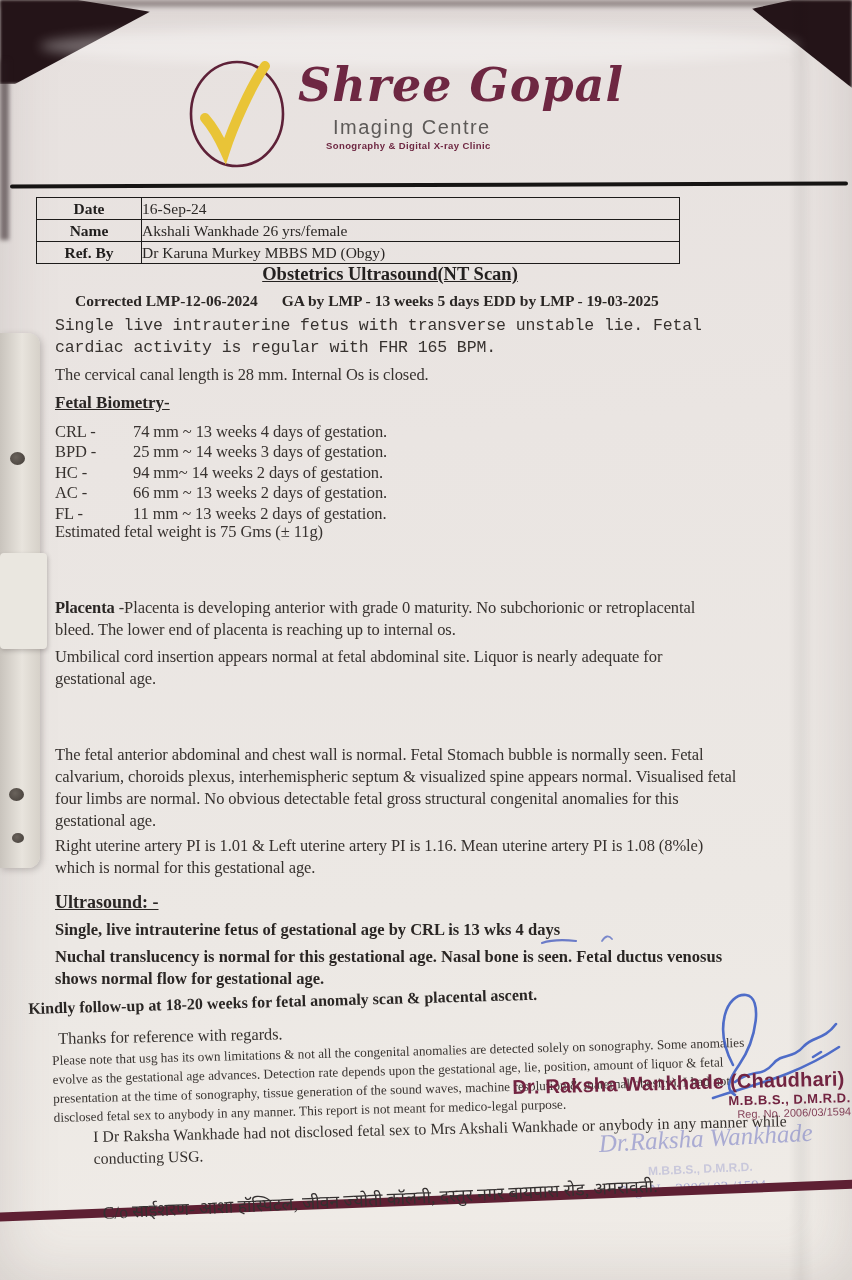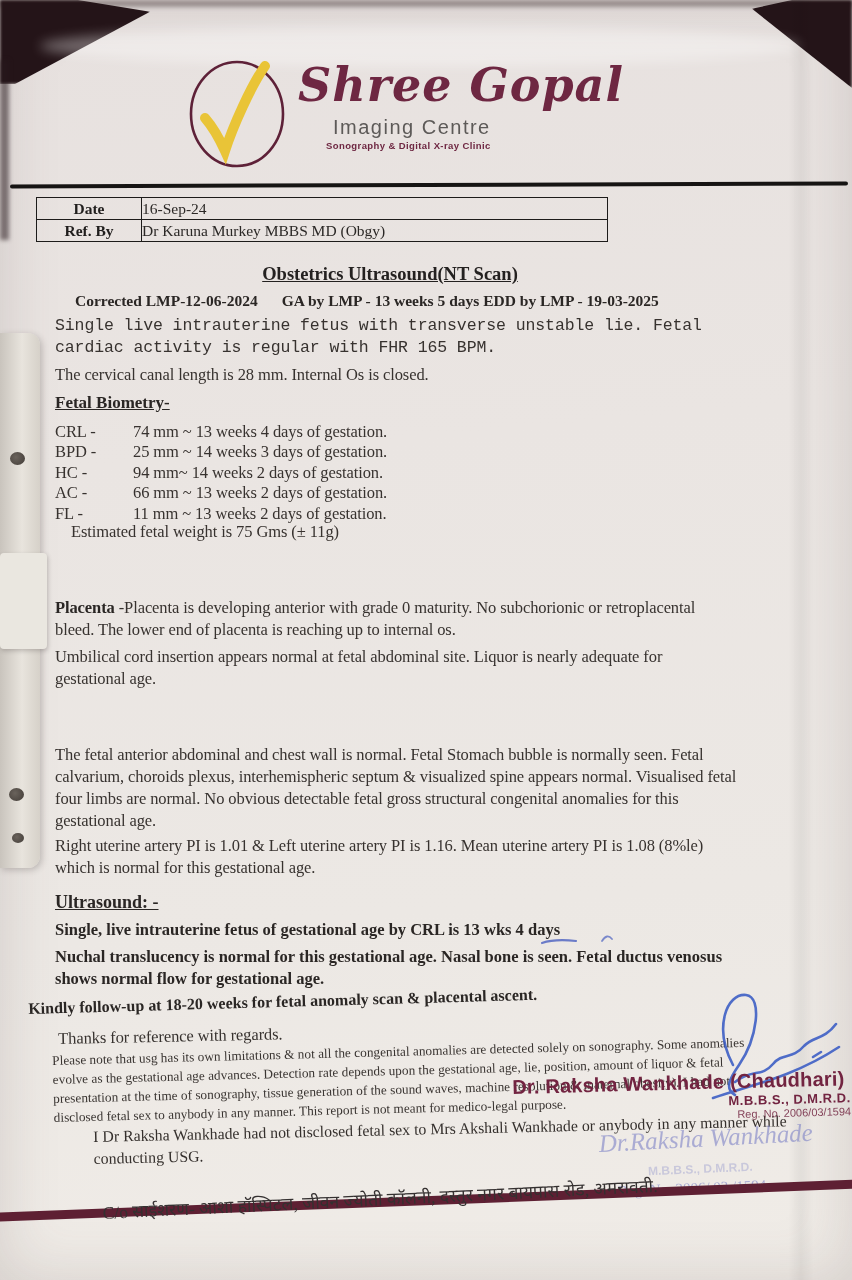--- a/index.html
+++ b/index.html
@@ -27,21 +27,21 @@
     box-shadow:2px 2px 6px rgba(60,50,50,0.25);}
   .binder-tab{left:0;top:553px;width:47px;height:96px;background:#eae7e0;border-radius:4px;
     box-shadow:1px 2px 4px rgba(60,50,50,0.25);}
   .hole{width:15px;height:13px;border-radius:50%;background:radial-gradient(circle at 40% 40%,#6a635c,#423c37);}
   
   .brand-script{font-family:"DejaVu Serif",serif;font-style:italic;font-weight:bold;font-size:46px;color:#6e2742;letter-spacing:1px;text-align:right;}
   .brand-sub{font-family:"Liberation Sans",sans-serif;font-size:20px;color:#5d5a58;letter-spacing:1.5px;}
   .brand-tag{font-family:"Liberation Sans",sans-serif;font-size:9.5px;font-weight:bold;color:#6e2742;letter-spacing:0.4px;}
   .topline{left:10px;top:183px;width:838px;height:4px;background:#161413;border-radius:3px;transform:rotate(-0.2deg);}
   
-  table.pt{border-collapse:collapse;width:572px;}
+  table.pt{border-collapse:collapse;width:644px;}
   table.pt td{border:1.7px solid #1d1b1a;height:21px;padding:0;}
   td.pl{width:104px;text-align:center;font-weight:bold;font-size:15.5px;color:#201e1d;}
   td.pv{padding-left:26px;font-size:15.5px;color:#2b2826;}
   .title{font-size:18.5px;font-weight:bold;color:#242120;}
   .rowlab{display:inline-block;width:78px;}
   
   .stamp1{font-family:"Liberation Sans",sans-serif;font-weight:bold;font-size:20px;color:#722441;white-space:nowrap;letter-spacing:0.2px;}
   .stamp2{font-family:"Liberation Sans",sans-serif;font-weight:bold;font-size:13px;color:#722441;text-align:right;letter-spacing:0.5px;}
   .stamp3{font-family:"Liberation Sans",sans-serif;font-size:11px;color:rgba(114,36,65,0.85);text-align:right;}
   .ghost{color:rgba(128,132,198,0.62);}
@@ -76,20 +76,24 @@
     <div class="abs brand-tag" style="left:326px;top:140px;">Sonography &amp; Digital X-ray Clinic</div>
     <div class="abs topline"></div>
 
     <table class="pt abs" style="left:36px;top:197px;">
       <tbody>
           <tr>
         <td class="pl">Date</td>
         <td class="pv">16-Sep-24</td>
       </tr>
       <tr>
+        <td class="pl">Name</td>
+        <td class="pv">Akshali Wankhade 26 yrs/female</td>
+      </tr>
+      <tr>
         <td class="pl">Ref. By</td>
         <td class="pv">Dr Karuna Murkey MBBS MD (Obgy)</td>
       </tr>
     </tbody>
       </table>
 
     <div class="abs" style="left:160px;top:264px;width:460px;text-align:center;">
       <span class="title u">Obstetrics Ultrasound(NT Scan)</span>
     </div>
     <div class="abs" style="left:66px;top:292px;width:760px;">
@@ -102,21 +106,21 @@
 
     <div class="abs bold u" style="left:55px;top:393px;font-size:17px;">Fetal Biometry-</div>
 
     <div class="abs txt" style="left:55px;top:422px;width:672px;line-height:20.4px;">
       <div><span class="rowlab">CRL -</span><span>74 mm ~ 13 weeks 4 days of gestation.</span></div>
       <div><span class="rowlab">BPD -</span><span>25 mm ~ 14 weeks 3 days of gestation.</span></div>
       <div><span class="rowlab">HC -</span><span>94 mm~  14 weeks 2 days of gestation.</span></div>
       <div><span class="rowlab">AC -</span><span>66 mm ~ 13 weeks 2 days of gestation.</span></div>
       <div><span class="rowlab">FL -</span><span>11 mm ~ 13 weeks 2 days of gestation.</span></div>
     </div>
-    <div class="abs txt" style="left:55px;top:521px;width:672px;margin-left:16px;">Estimated fetal weight is 75 Gms (± 11g)</div>
+    <div class="abs txt" style="left:55px;top:521px;width:672px;">Estimated fetal weight is 75 Gms (± 11g)</div>
 
 
     <div class="abs txt" style="left:55px;top:597px;width:680px;">
       <span class="bold">Placenta</span><span> -Placenta is developing anterior with grade 0 maturity. No subchorionic or retroplacental bleed. The lower end of placenta is reaching up to internal os.</span>
     </div>
     <div class="abs txt" style="left:55px;top:646px;width:680px;">Umbilical cord insertion appears normal at fetal abdominal site. Liquor is nearly adequate for gestational age.</div>
     <div class="abs txt" style="left:55px;top:744px;width:690px;">The fetal anterior abdominal and chest wall is normal. Fetal Stomach bubble is normally seen. Fetal calvarium, choroids plexus, interhemispheric septum &amp; visualized spine appears normal. Visualised fetal four limbs are normal. No obvious detectable fetal gross structural congenital anomalies for this gestational age.</div>
     <div class="abs txt" style="left:55px;top:835px;width:690px;">Right uterine artery PI is 1.01 &amp; Left uterine artery PI is 1.16. Mean uterine artery PI is 1.08 (8%le) which is normal for this gestational age.</div>
 
     <div class="abs bold u" style="left:55px;top:892px;font-size:18px;">Ultrasound: -</div>

